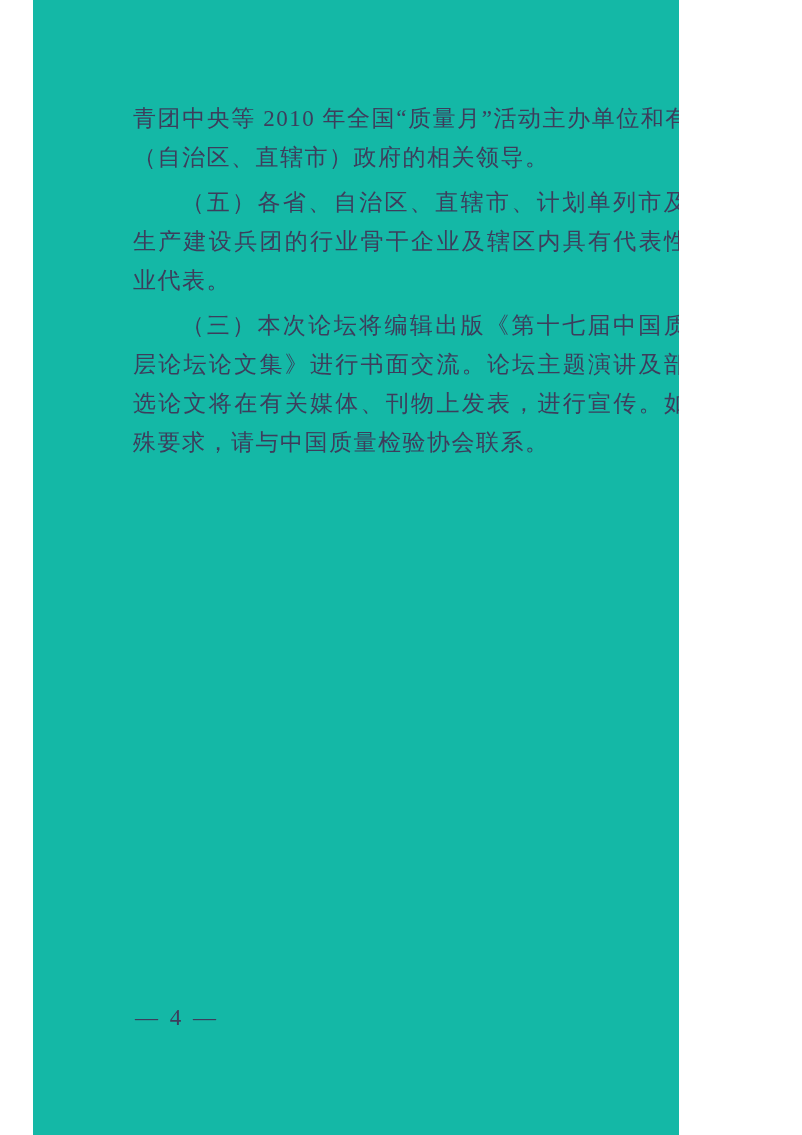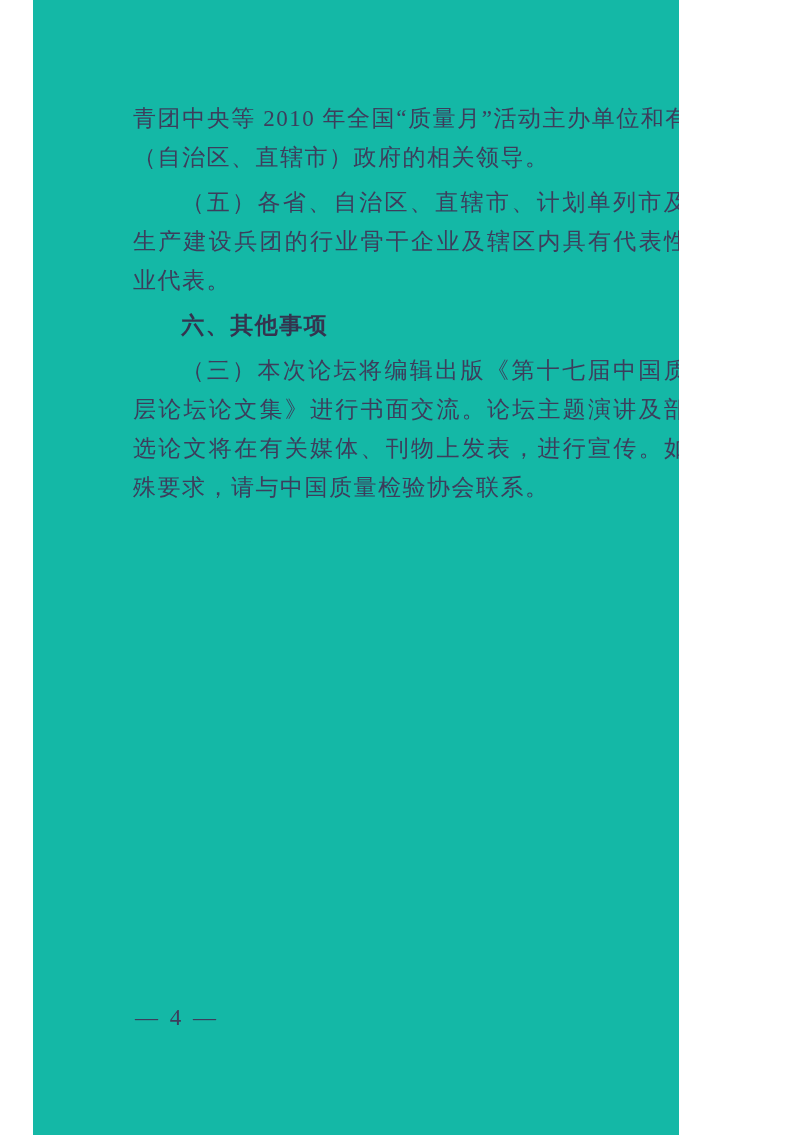--- a/index.html
+++ b/index.html
@@ -50,17 +50,16 @@
     color: #3d3d5c;
   }
 </style>
 </head>
 <body>
 
 <div class="page">
   <div class="text-block">
       <p class="para">青团中央等 2010 年全国“质量月”活动主办单位和有关省（自治区、直辖市）政府的相关领导。</p>
       <p class="para indent">（五）各省、自治区、直辖市、计划单列市及新疆生产建设兵团的行业骨干企业及辖区内具有代表性的企业代表。</p>
-      <p class="para heading indent">六、其他事项</p>
       <p class="para indent">（三）本次论坛将编辑出版《第十七届中国质量高层论坛论文集》进行书面交流。论坛主题演讲及部分精选论文将在有关媒体、刊物上发表，进行宣传。如有特殊要求，请与中国质量检验协会联系。</p>
     </div>
   <div class="page-number">— 4 —</div>
 </div>
 
 </body></html>

